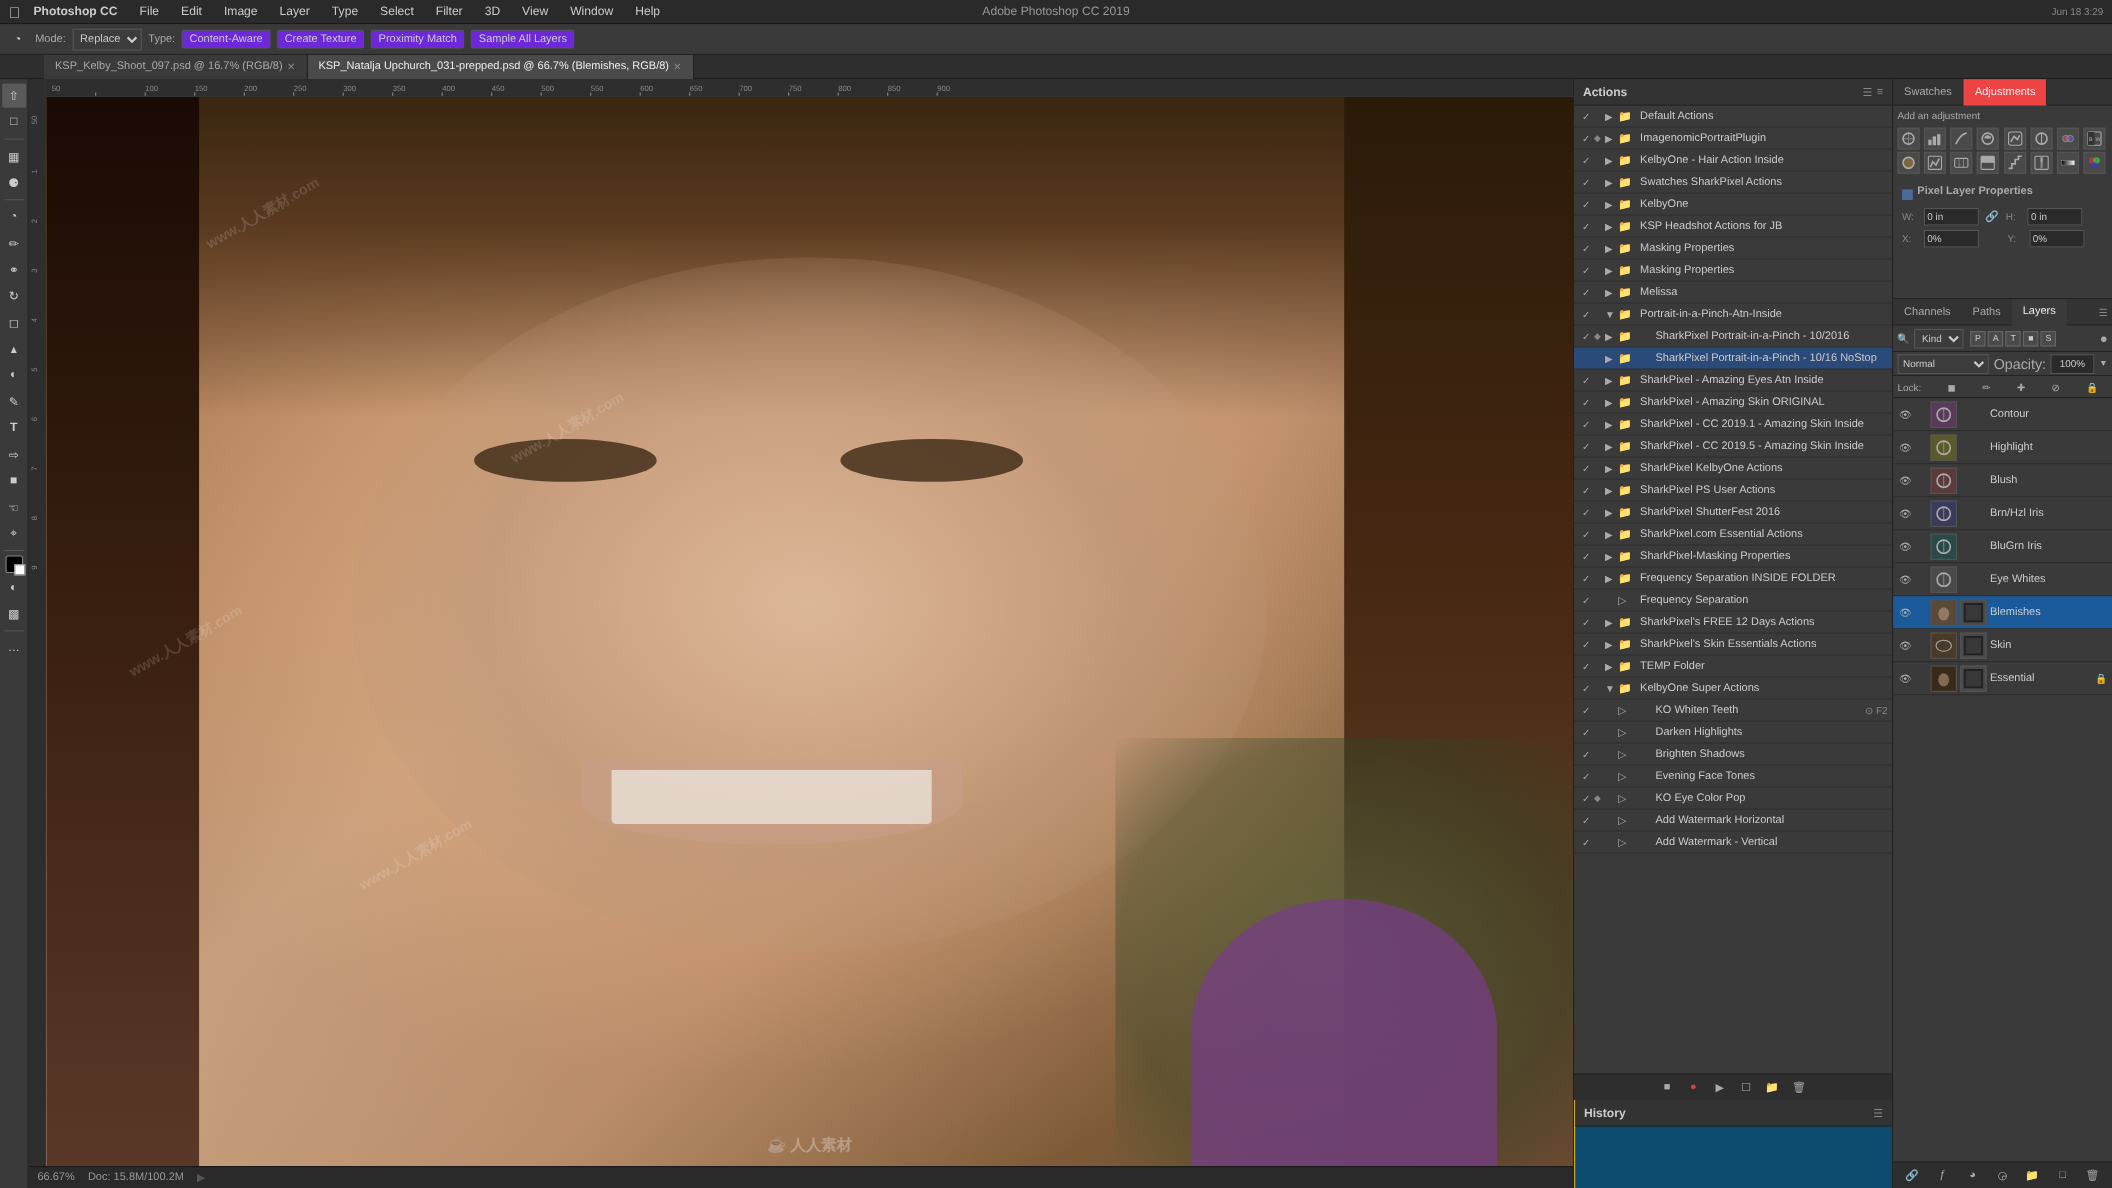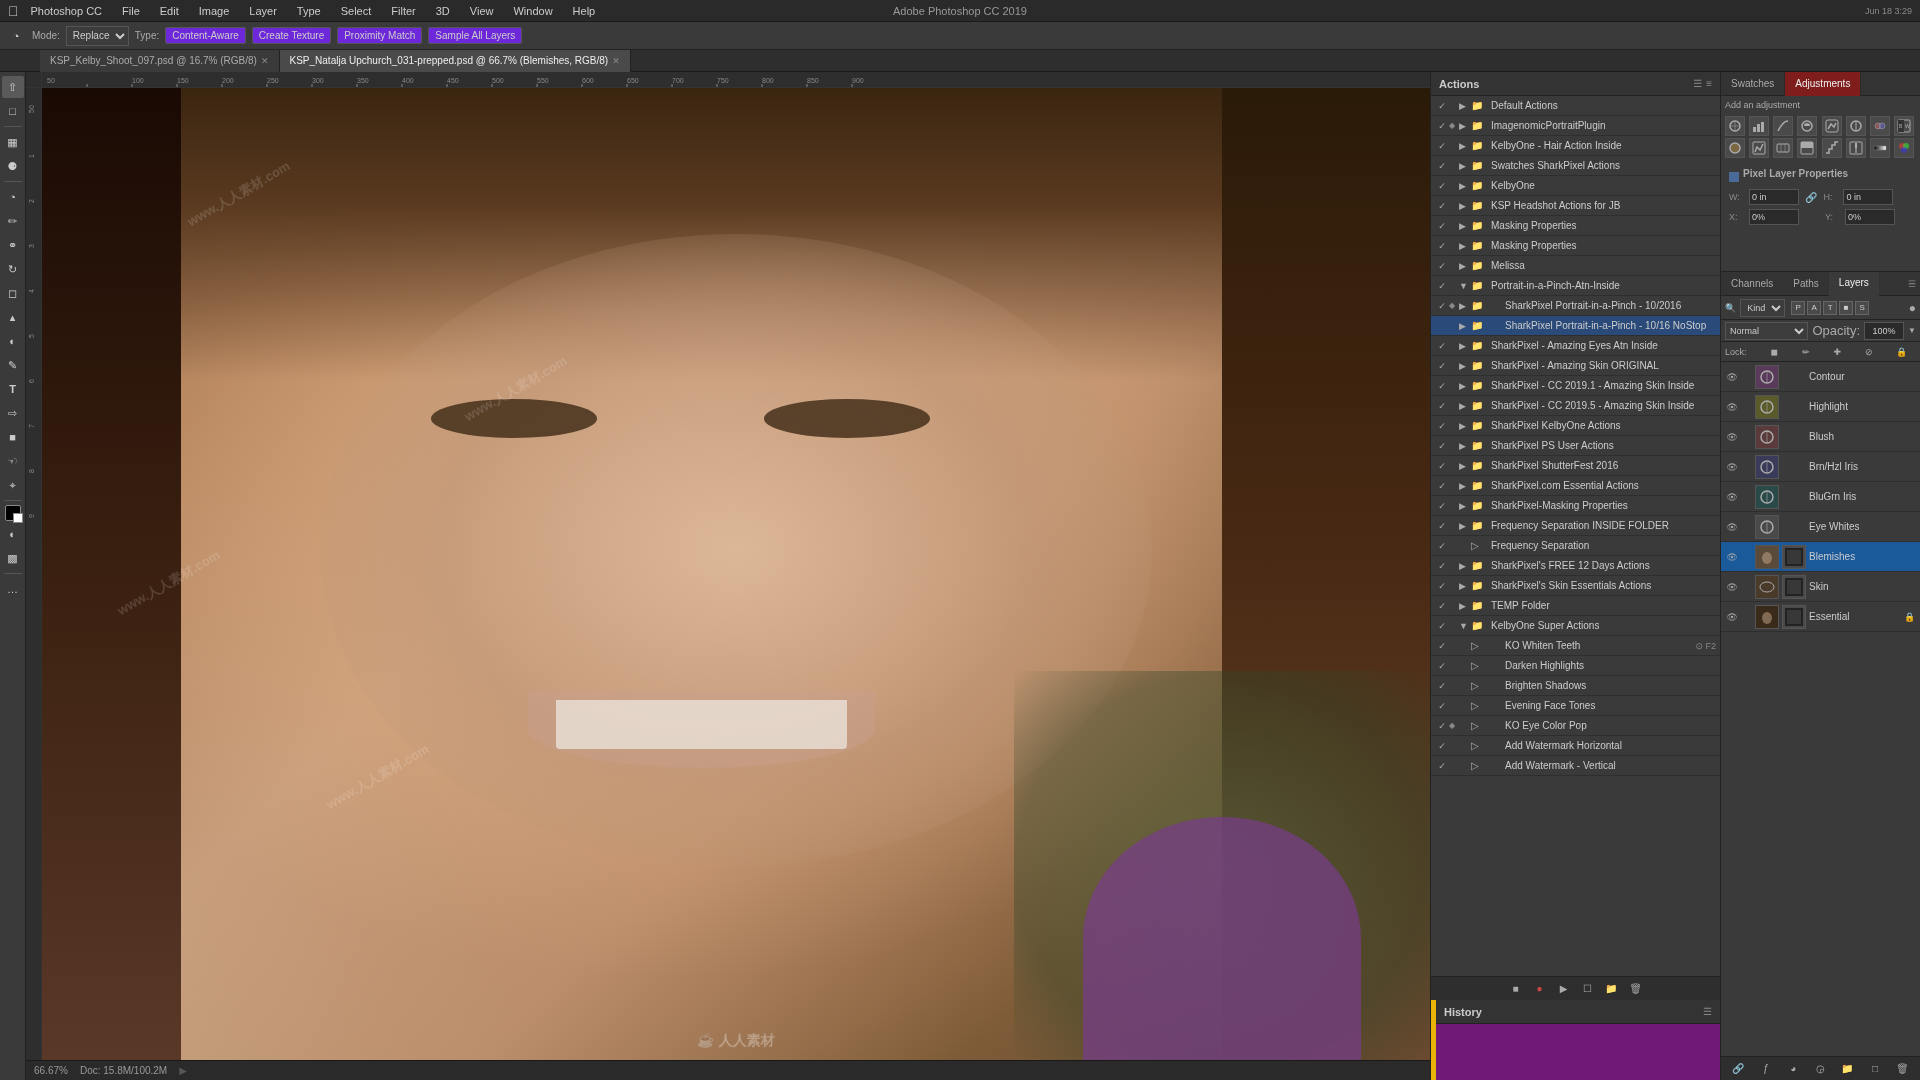--- a/index.html
+++ b/index.html
@@ -15,21 +15,21 @@
       gap: 4px;
       border-bottom: 1px solid #1a1a1a;
     }
     .menu-item {
       padding: 2px 8px;
       cursor: pointer;
       color: #ccc;
       font-size: 11px;
     }
     .apple-icon { margin-right: 8px; font-size: 14px; color: #ccc; }
-    .app-name { color: #ccc; font-weight: normal; margin-right: 8px; }
+    .app-name { color: #ccc; font-weight: bold; margin-right: 8px; }
     .window-title { position: absolute; left: 50%; transform: translateX(-50%); color: #999; font-size: 11px; }
 
     
     #toolbar {
       height: 28px;
       background: #3a3a3a;
       display: flex;
       align-items: center;
       padding: 0 6px;
       gap: 6px;
@@ -253,21 +253,21 @@
     .right-tab {
       padding: 0 10px;
       height: 24px;
       display: flex;
       align-items: center;
       font-size: 10px;
       color: #aaa;
       cursor: pointer;
       border-right: 1px solid #2a2a2a;
     }
-    .right-tab.active { color: #eee; background: #7f1d1d; }
+    .right-tab.active { color: #eee; background: #ef4444; }
     .adjustments-grid {
       padding: 4px;
       display: grid;
       grid-template-columns: repeat(8, 1fr);
       gap: 2px;
     }
     .adj-icon {
       width: 20px;
       height: 20px;
       background: #4a4a4a;
@@ -436,22 +436,22 @@
       align-items: center;
       justify-content: center;
       cursor: pointer;
       color: #aaa;
       font-size: 10px;
     }
 
     
     #history-panel {
       height: 120px;
-      background: #701a75;
-      border-left: 5px solid #eab308;
+      background: #0c4a6e;
+      border-left: 1px solid #eab308;
       display: flex;
       flex-direction: column;
       position: absolute;
       bottom: 20px;
       left: 936px;
       width: 290px;
     }
     #history-header {
       height: 24px;
       background: #333;

